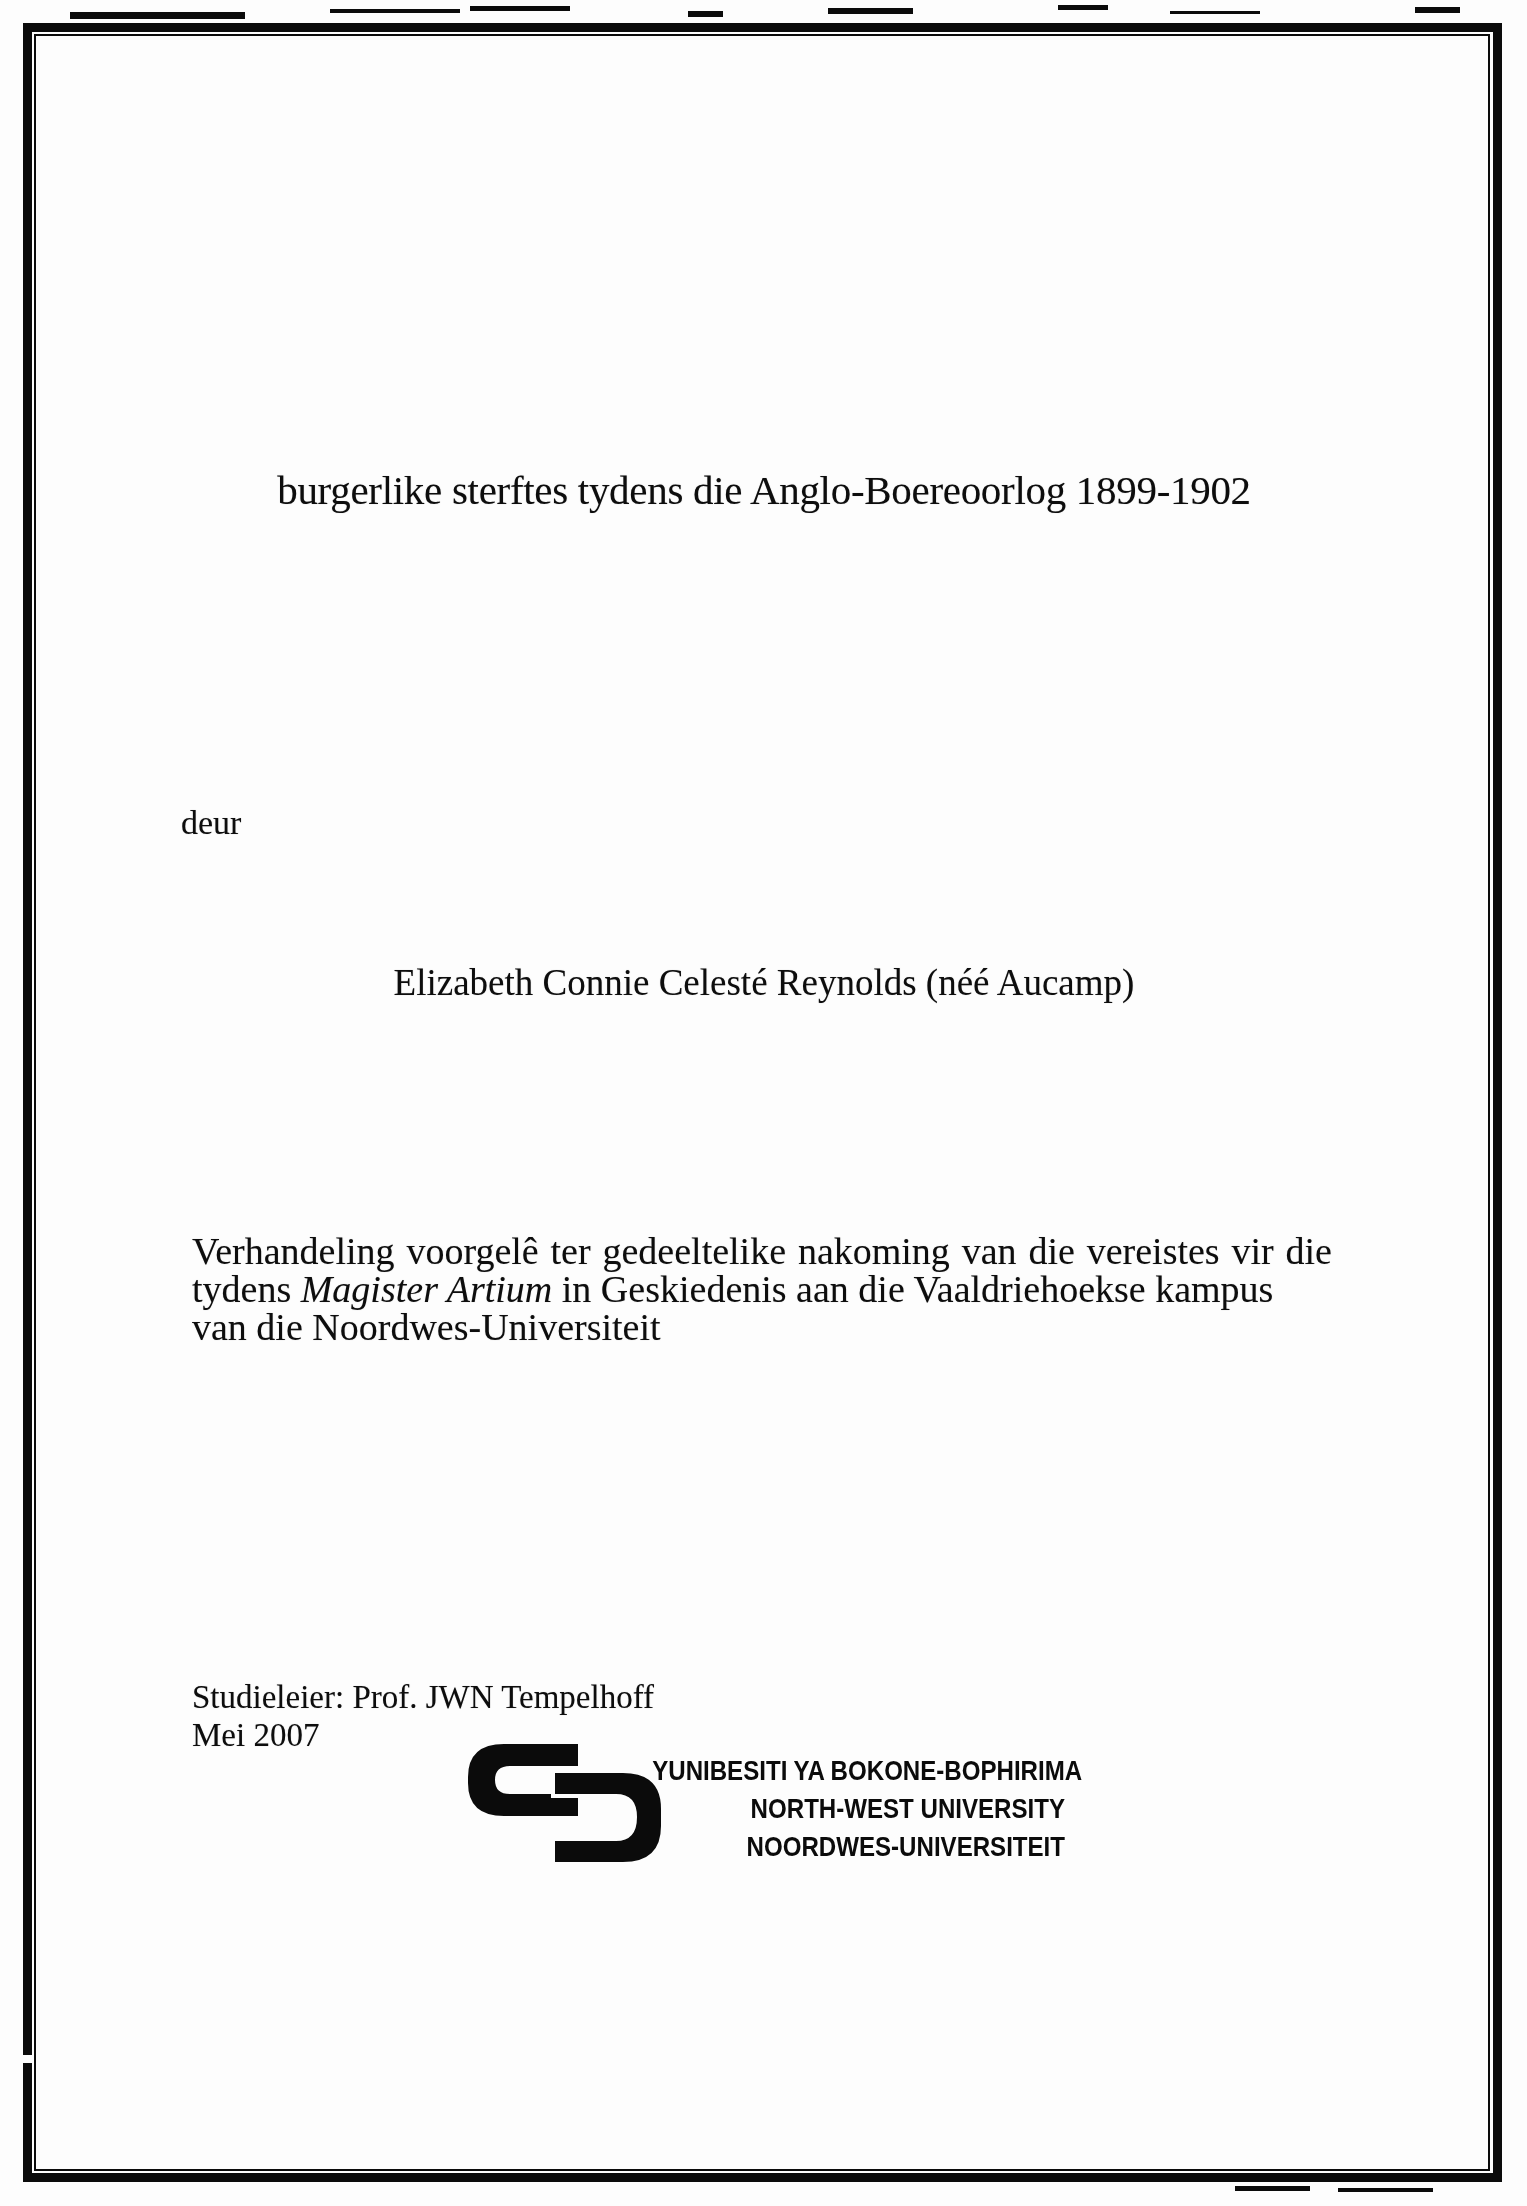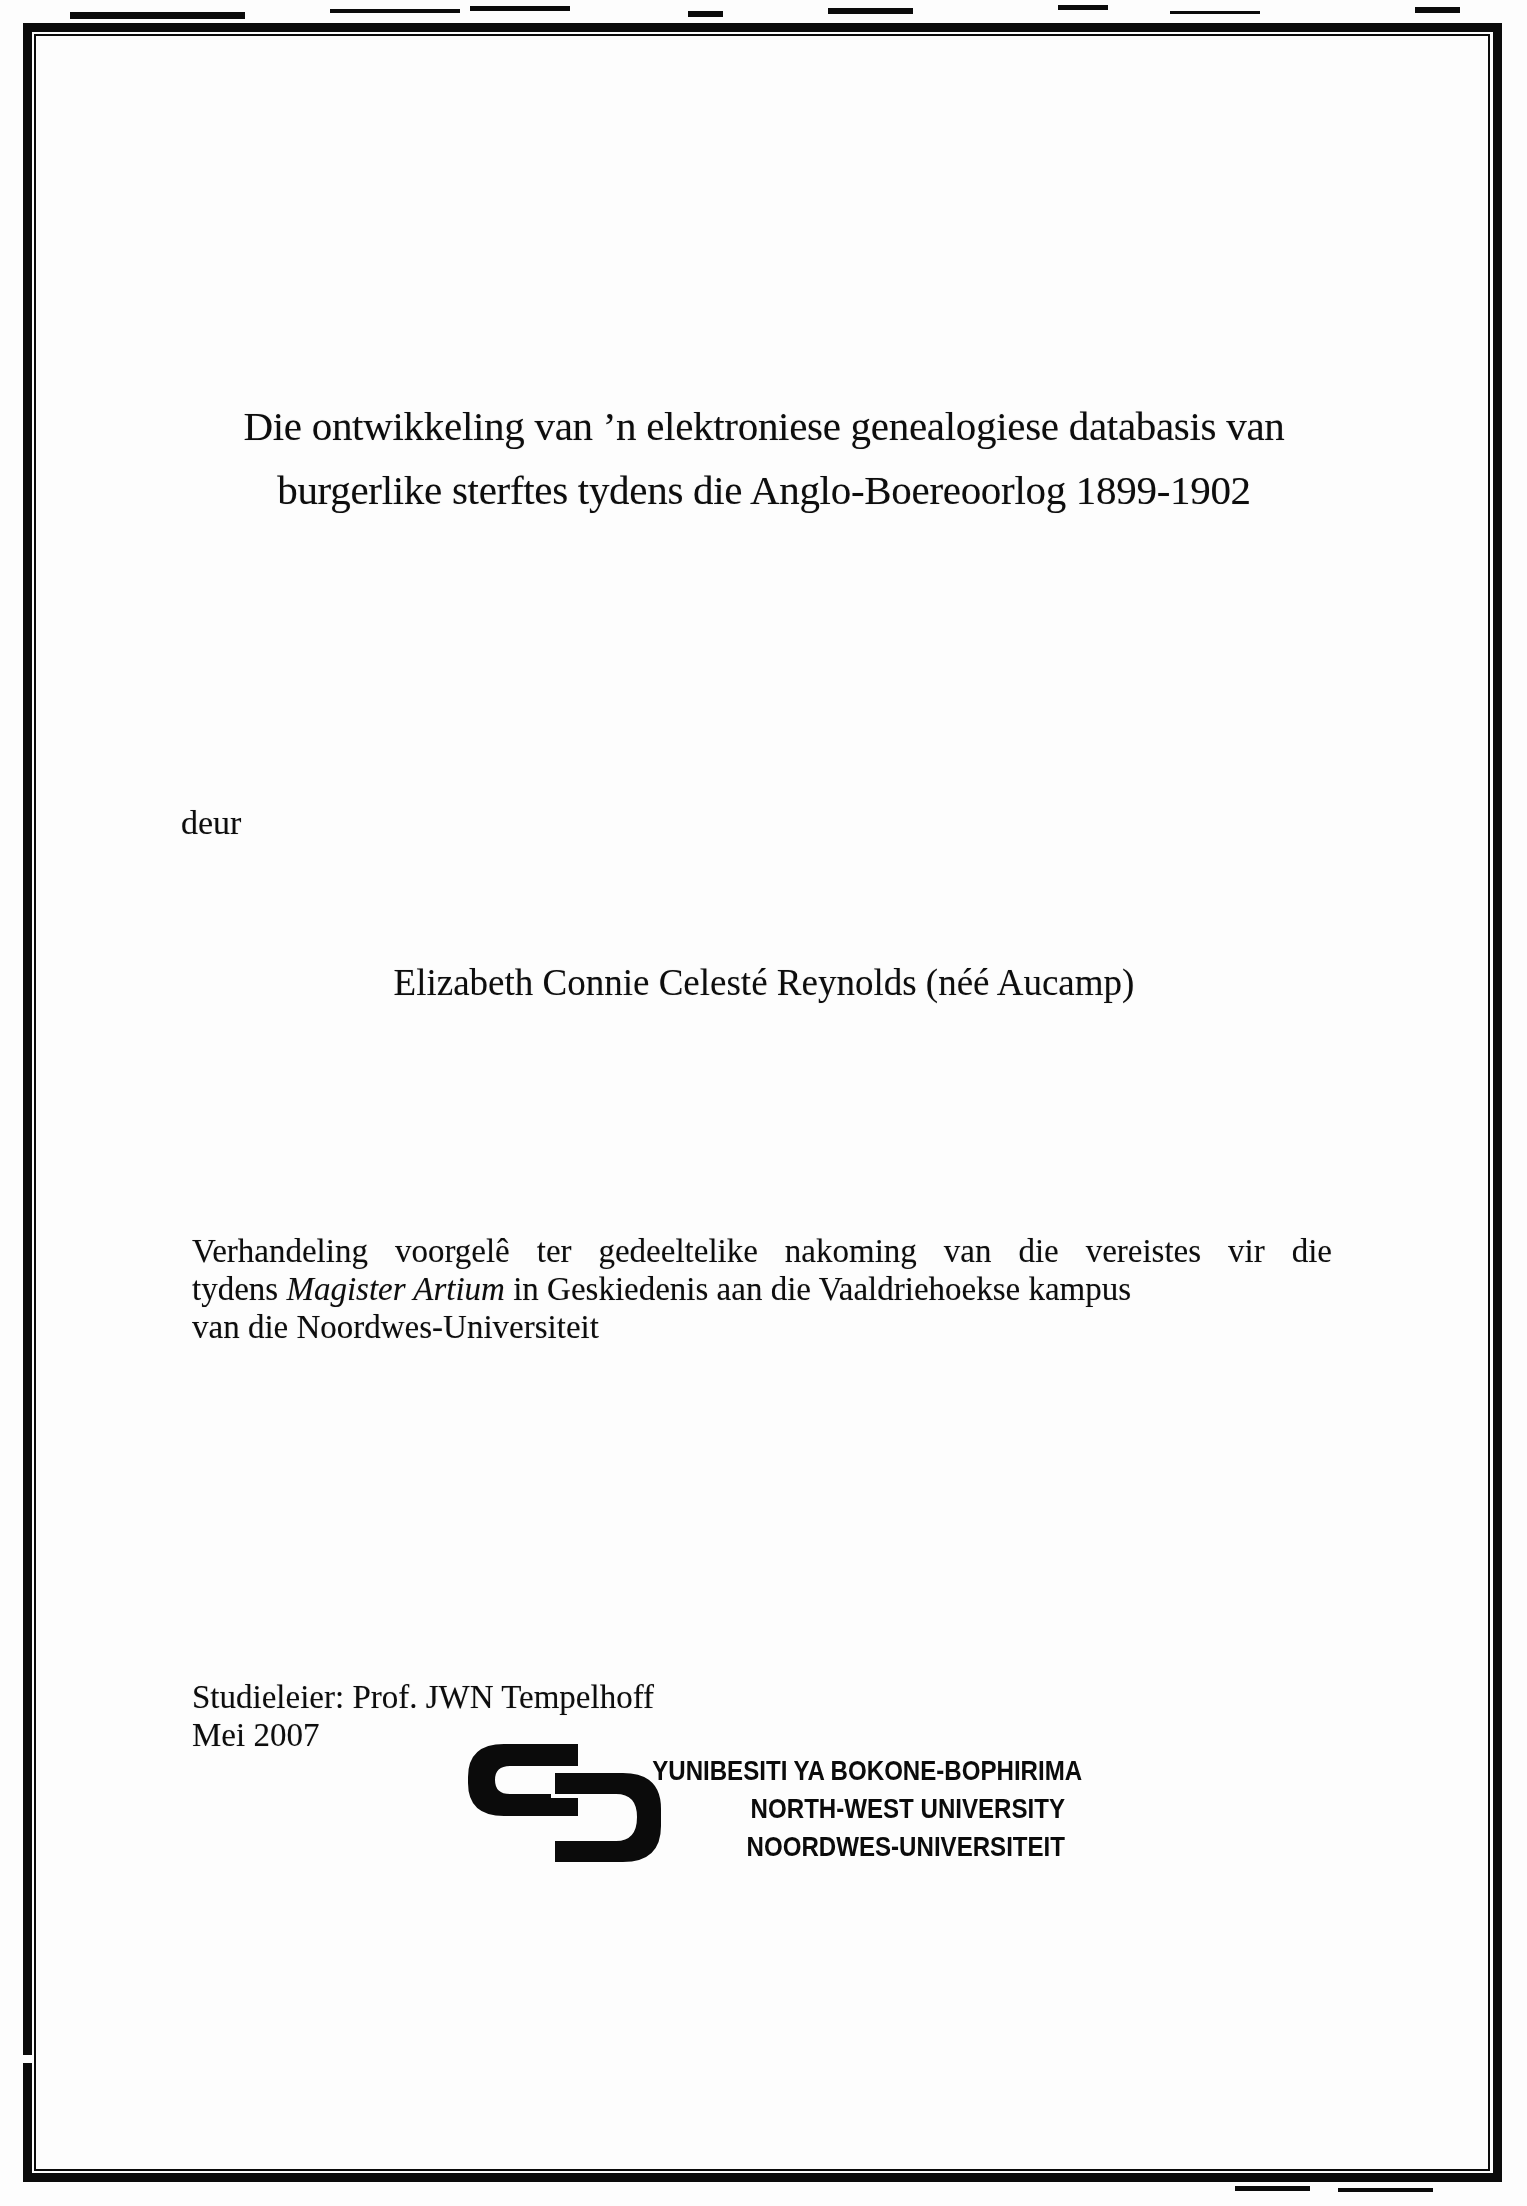--- a/index.html
+++ b/index.html
@@ -27,21 +27,21 @@
   .txt{position:absolute;white-space:nowrap;line-height:1;
        text-shadow:0 0 1px rgba(70,70,70,.35);}
   .title-line{
     left:181px;width:1166px;text-align:center;
     font-size:41px;letter-spacing:-0.3px;
   }
   .byline{left:181px;width:1166px;font-size:34px;}
   .author{left:181px;width:1166px;text-align:center;font-size:37px;}
   .statement{
     position:absolute;left:192px;top:1232px;width:1140px;
-    font-size:33px;line-height:38px;
+    font-size:38px;line-height:38px;
     text-shadow:0 0 1px rgba(70,70,70,.35);
   }
   .statement .just{text-align:justify;text-align-last:justify;}
   .statement em{font-style:italic;}
   .supervisor-block{
     position:absolute;left:192px;top:1646px;
     font-size:33px;line-height:38px;
     text-shadow:0 0 1px rgba(70,70,70,.35);
     margin-top:32px;
   }
@@ -70,21 +70,20 @@
   <div class="artifact" style="left:1170px;top:11px;width:90px;height:3px;"></div>
   <div class="artifact" style="left:1415px;top:7px;width:45px;height:6px;"></div>
 
   <div class="artifact" style="left:1235px;top:2186px;width:75px;height:5px;"></div>
   <div class="artifact" style="left:1338px;top:2188px;width:95px;height:4px;"></div>
 
   <div class="border-outer"></div>
   <div class="border-inner"></div>
   <div class="notch" style="left:23px;top:2055px;width:9px;height:8px;"></div>
 
-  <div class="txt title-line" style="top:406px;">Die ontwikkeling van ’n elektroniese genealogiese databasis van</div>
   <div class="txt title-line" style="top:470px;">burgerlike sterftes tydens die Anglo-Boereoorlog 1899-1902</div>
 
   <div class="txt byline" style="top:806px;">deur</div>
 
   <div class="txt author" style="top:964px;">Elizabeth Connie Celesté Reynolds (néé Aucamp)</div>
 
   <div class="statement">
     <div class="just">Verhandeling voorgelê ter gedeeltelike nakoming van die vereistes vir die</div>
     <div><span>tydens </span><em>Magister Artium</em><span> in Geskiedenis aan die Vaaldriehoekse kampus</span></div>
     <div>van die Noordwes-Universiteit</div>

